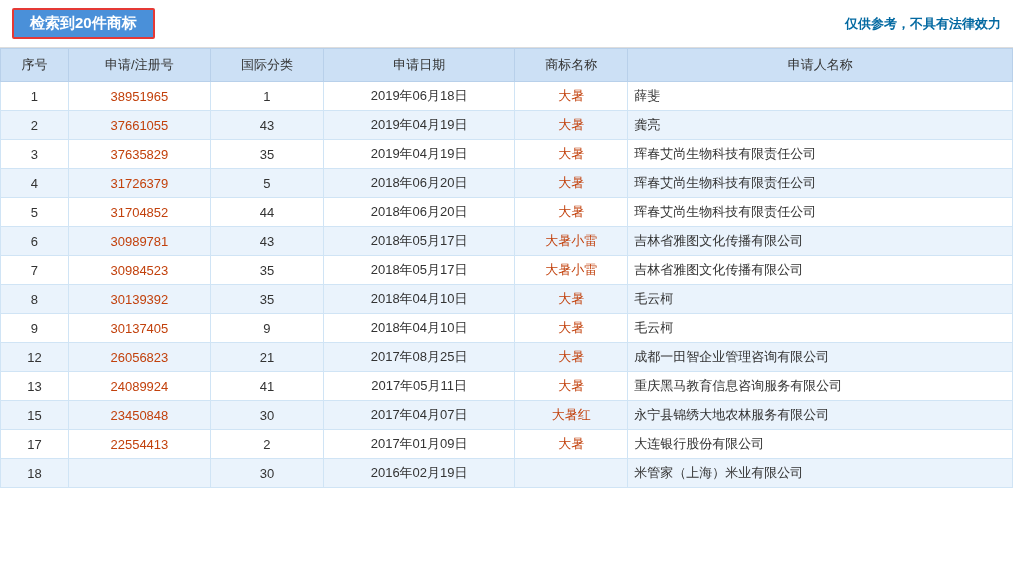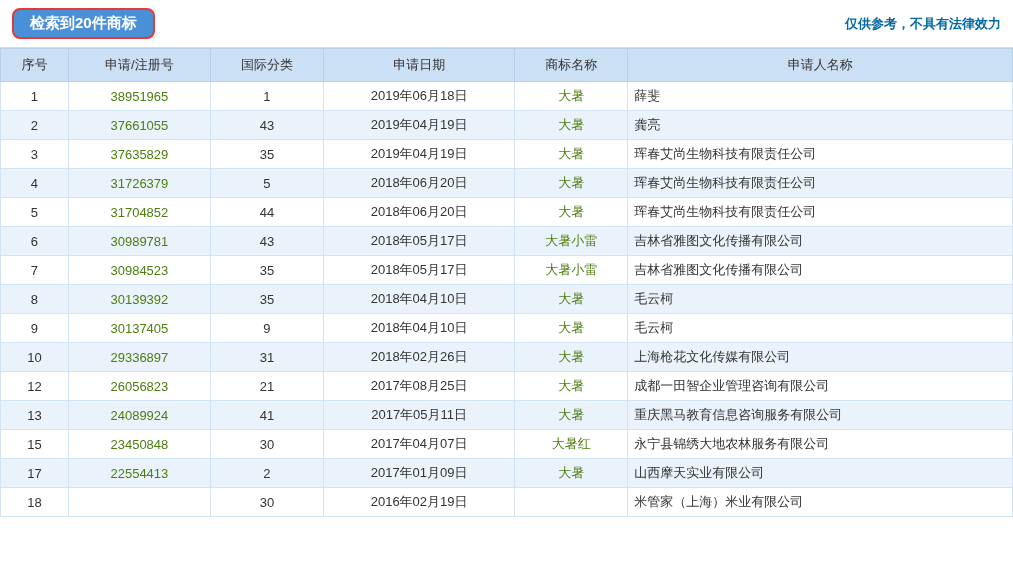--- a/index.html
+++ b/index.html
@@ -23,21 +23,21 @@
       border-bottom: 1px solid #ddd;
     }
     .search-result-box {
       border: 2px solid #e53935;
       padding: 4px 16px;
       font-size: 15px;
       font-weight: bold;
       color: #333;
       background: #4a90d9;
       color: #fff;
-      border-radius: 8px;
+      border-radius: 2px;
     }
     .disclaimer {
       color: #0369a1;
       font-size: 13px;
       font-weight: bold;
     }
     table {
       width: 100%;
       border-collapse: collapse;
     }
@@ -63,21 +63,21 @@
       padding: 5px 6px;
       border: 1px solid #d0e4f5;
       text-align: center;
       font-size: 13px;
       color: #333;
     }
     tbody td.left {
       text-align: left;
     }
     a.link {
-      color: #4d7c0f;
+      color: #c2410c;
       text-decoration: none;
     }
     .tm-link {
       color: #1a73e8;
     }
   </style>
 </head>
 <body>
 
 <div class="container">
@@ -164,28 +164,20 @@
         </tr>
         <tr>
           <td>9</td>
           <td><a class="link" href="#">30137405</a></td>
           <td>9</td>
           <td>2018年04月10日</td>
           <td><a class="link tm-link" href="#">大暑</a></td>
           <td class="left">毛云柯</td>
         </tr>
         <tr>
-          <td>10</td>
-          <td><a class="link" href="#">29336897</a></td>
-          <td>31</td>
-          <td>2018年02月26日</td>
-          <td><a class="link tm-link" href="#">大暑</a></td>
-          <td class="left">上海枪花文化传媒有限公司</td>
-        </tr>
-        <tr>
           <td>12</td>
           <td><a class="link" href="#">26056823</a></td>
           <td>21</td>
           <td>2017年08月25日</td>
           <td><a class="link tm-link" href="#">大暑</a></td>
           <td class="left">成都一田智企业管理咨询有限公司</td>
         </tr>
         <tr>
           <td>13</td>
           <td><a class="link" href="#">24089924</a></td>
@@ -201,21 +193,21 @@
           <td>2017年04月07日</td>
           <td><a class="link tm-link" href="#">大暑红</a></td>
           <td class="left">永宁县锦绣大地农林服务有限公司</td>
         </tr>
         <tr>
           <td>17</td>
           <td><a class="link" href="#">22554413</a></td>
           <td>2</td>
           <td>2017年01月09日</td>
           <td><a class="link tm-link" href="#">大暑</a></td>
-          <td class="left">山西摩天实业有限公司</td>
+          <td class="left">大连银行股份有限公司</td>
         </tr>
         <tr>
           <td>18</td>
           <td></td>
           <td>30</td>
           <td>2016年02月19日</td>
           <td></td>
           <td class="left">米管家（上海）米业有限公司</td>
         </tr>
       </tbody>

